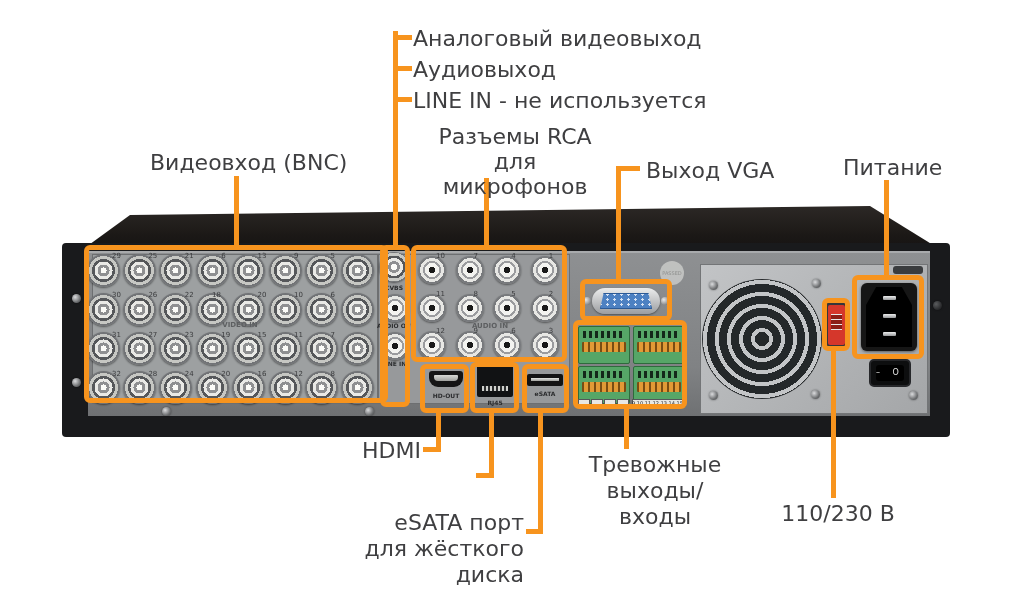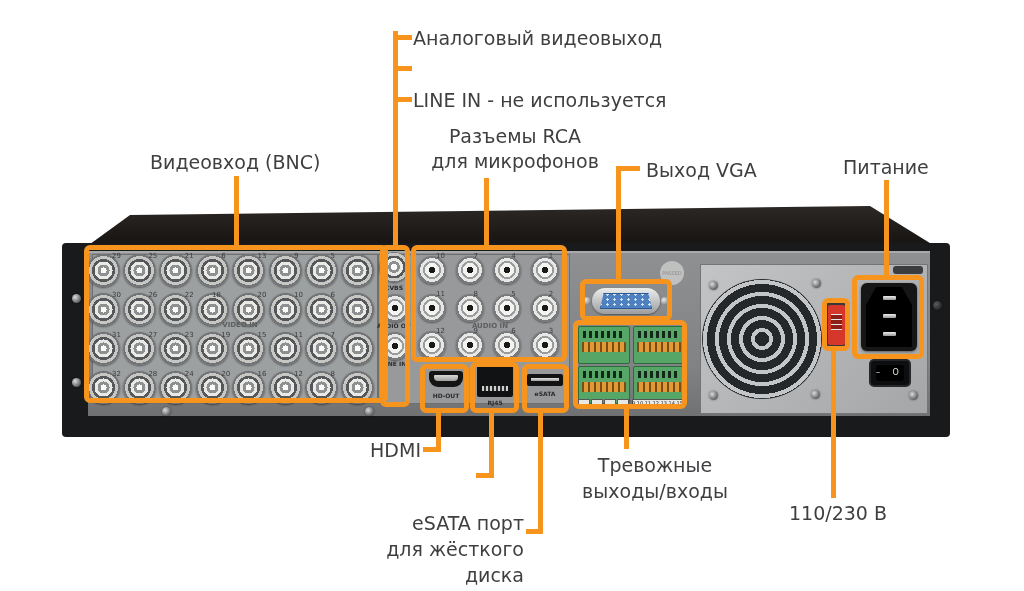--- a/index.html
+++ b/index.html
@@ -1,20 +1,20 @@
 <!DOCTYPE html>
 <html><head>
 <meta charset="utf-8">
 <style>
   html,body{margin:0;padding:0;background:#fff;}
   .scene{position:relative;width:1024px;height:591px;background:#ffffff;overflow:hidden;
          font-family:"DejaVu Sans","Liberation Sans",sans-serif;}
   .abs{position:absolute;}
   
-  .lbl{position:absolute;color:#3f3f41;font-size:19px;line-height:25px;white-space:nowrap;}
+  .lbl{position:absolute;color:#3f3f41;font-size:22px;line-height:25px;white-space:nowrap;}
   .lbl.center{text-align:center;white-space:normal;}
   .lbl.right{text-align:right;white-space:normal;}
   .oline{position:absolute;background:#f7941e;}
   .obox{position:absolute;border:5px solid #f7941e;border-radius:6px;box-sizing:border-box;}
   
   .topface{position:absolute;left:60px;top:203px;width:890px;height:55px;
            background:linear-gradient(180deg,#2e2a27 0%,#1b1816 60%,#121010 100%);
            clip-path:polygon(15px 52px,70px 12px,810px 3px,886px 50px,886px 55px,15px 55px);}
   .body{position:absolute;left:62px;top:243px;width:888px;height:194px;background:#191a1c;border-radius:4px;}
   .panel{position:absolute;left:88px;top:251px;width:842px;height:165px;
@@ -272,20 +272,21 @@
   <div class="oline" style="left:436px;top:412px;width:5px;height:40px;"></div>
   <div class="oline" style="left:423px;top:447px;width:18px;height:5px;"></div>
   <div class="oline" style="left:489px;top:412px;width:5px;height:66px;"></div>
   <div class="oline" style="left:476px;top:473px;width:18px;height:5px;"></div>
   <div class="oline" style="left:538px;top:412px;width:5px;height:122px;"></div>
   <div class="oline" style="left:526px;top:529px;width:17px;height:5px;"></div>
   <div class="oline" style="left:624px;top:407px;width:5px;height:42px;"></div>
   <div class="oline" style="left:831px;top:349px;width:5px;height:149px;"></div>
 
   <div class="lbl" style="left:413px;top:26px;">Аналоговый видеовыход</div>
+  <div class="lbl" style="left:413px;top:57px;">Аудиовыход</div>
   <div class="lbl" style="left:413px;top:88px;">LINE IN - не используется</div>
   <div class="lbl" style="left:646px;top:158px;">Выход VGA</div>
   <div class="lbl center" style="left:420px;top:124px;width:190px;">
     <div>Разъемы RCA</div>
     <div>для микрофонов</div>
   </div>
   <div class="lbl" style="left:843px;top:155px;">Питание</div>
   <div class="lbl" style="left:150px;top:150px;">Видеовход (BNC)</div>
   <div class="lbl right" style="left:321px;top:438px;width:100px;">HDMI</div>
   <div class="lbl right" style="left:324px;top:510px;width:200px;line-height:26px;">

